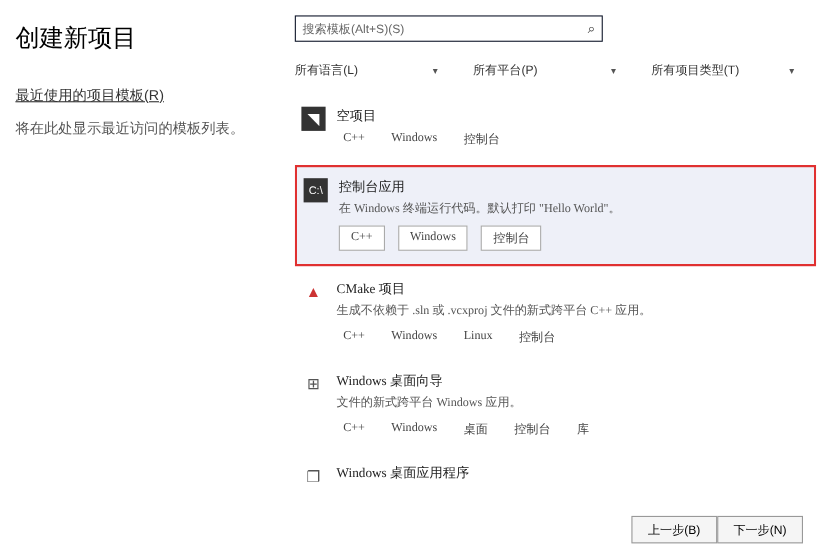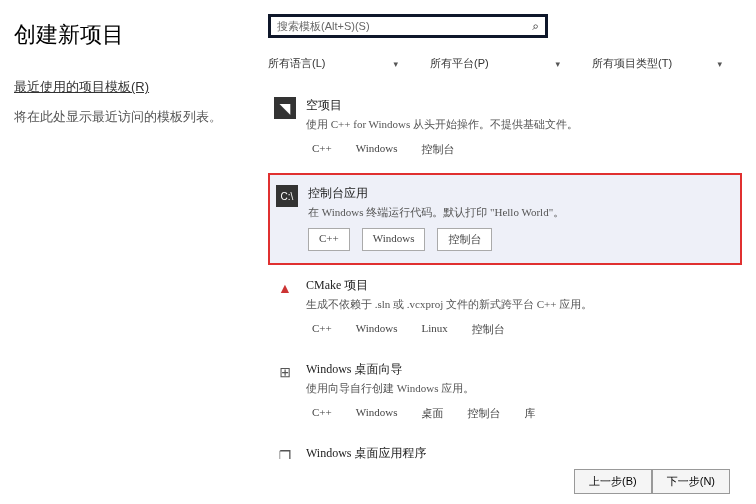--- a/index.html
+++ b/index.html
@@ -41,21 +41,21 @@
       flex-direction: column;
     }
     .search-row {
       display: flex;
       align-items: center;
       margin-bottom: 18px;
     }
     .search-box {
       flex: 1;
       height: 24px;
-      border: 3px solid #0f172a;
+      border: 1px solid #0f172a;
       padding: 0 6px;
       font-size: 11px;
       color: #666;
       display: flex;
       align-items: center;
       justify-content: space-between;
       background: #fff;
       max-width: 280px;
     }
     .search-icon { font-size: 12px; color: #333; }
@@ -162,21 +162,20 @@
         <span>所有项目类型(T)</span>
         <span class="chev">▾</span>
       </div>
     </div>
 
     <div class="templates" id="templates">
         <div class="template">
     <div class="tpl-icon ico-empty">◥</div>
     <div class="tpl-body">
       <div class="tpl-title">空项目</div>
-      <div class="tpl-desc">使用 C++ for Windows 从头开始操作。不提供基础文件。</div>
       <div class="tags">
               <span class="tag">C++</span>
               <span class="tag">Windows</span>
               <span class="tag">控制台</span>
             </div>
     </div>
   </div>
         <div class="template selected">
     <div class="tpl-icon ico-console">C:\</div>
     <div class="tpl-body">
@@ -199,21 +198,21 @@
               <span class="tag">Windows</span>
               <span class="tag">Linux</span>
               <span class="tag">控制台</span>
             </div>
     </div>
   </div>
         <div class="template">
     <div class="tpl-icon ico-win">⊞</div>
     <div class="tpl-body">
       <div class="tpl-title">Windows 桌面向导</div>
-      <div class="tpl-desc">使用向导自行创建 Windows 应用。</div>
+      <div class="tpl-desc">文件的新式跨平台 Windows 应用。</div>
       <div class="tags">
               <span class="tag">C++</span>
               <span class="tag">Windows</span>
               <span class="tag">桌面</span>
               <span class="tag">控制台</span>
               <span class="tag">库</span>
             </div>
     </div>
   </div>
         <div class="template">

